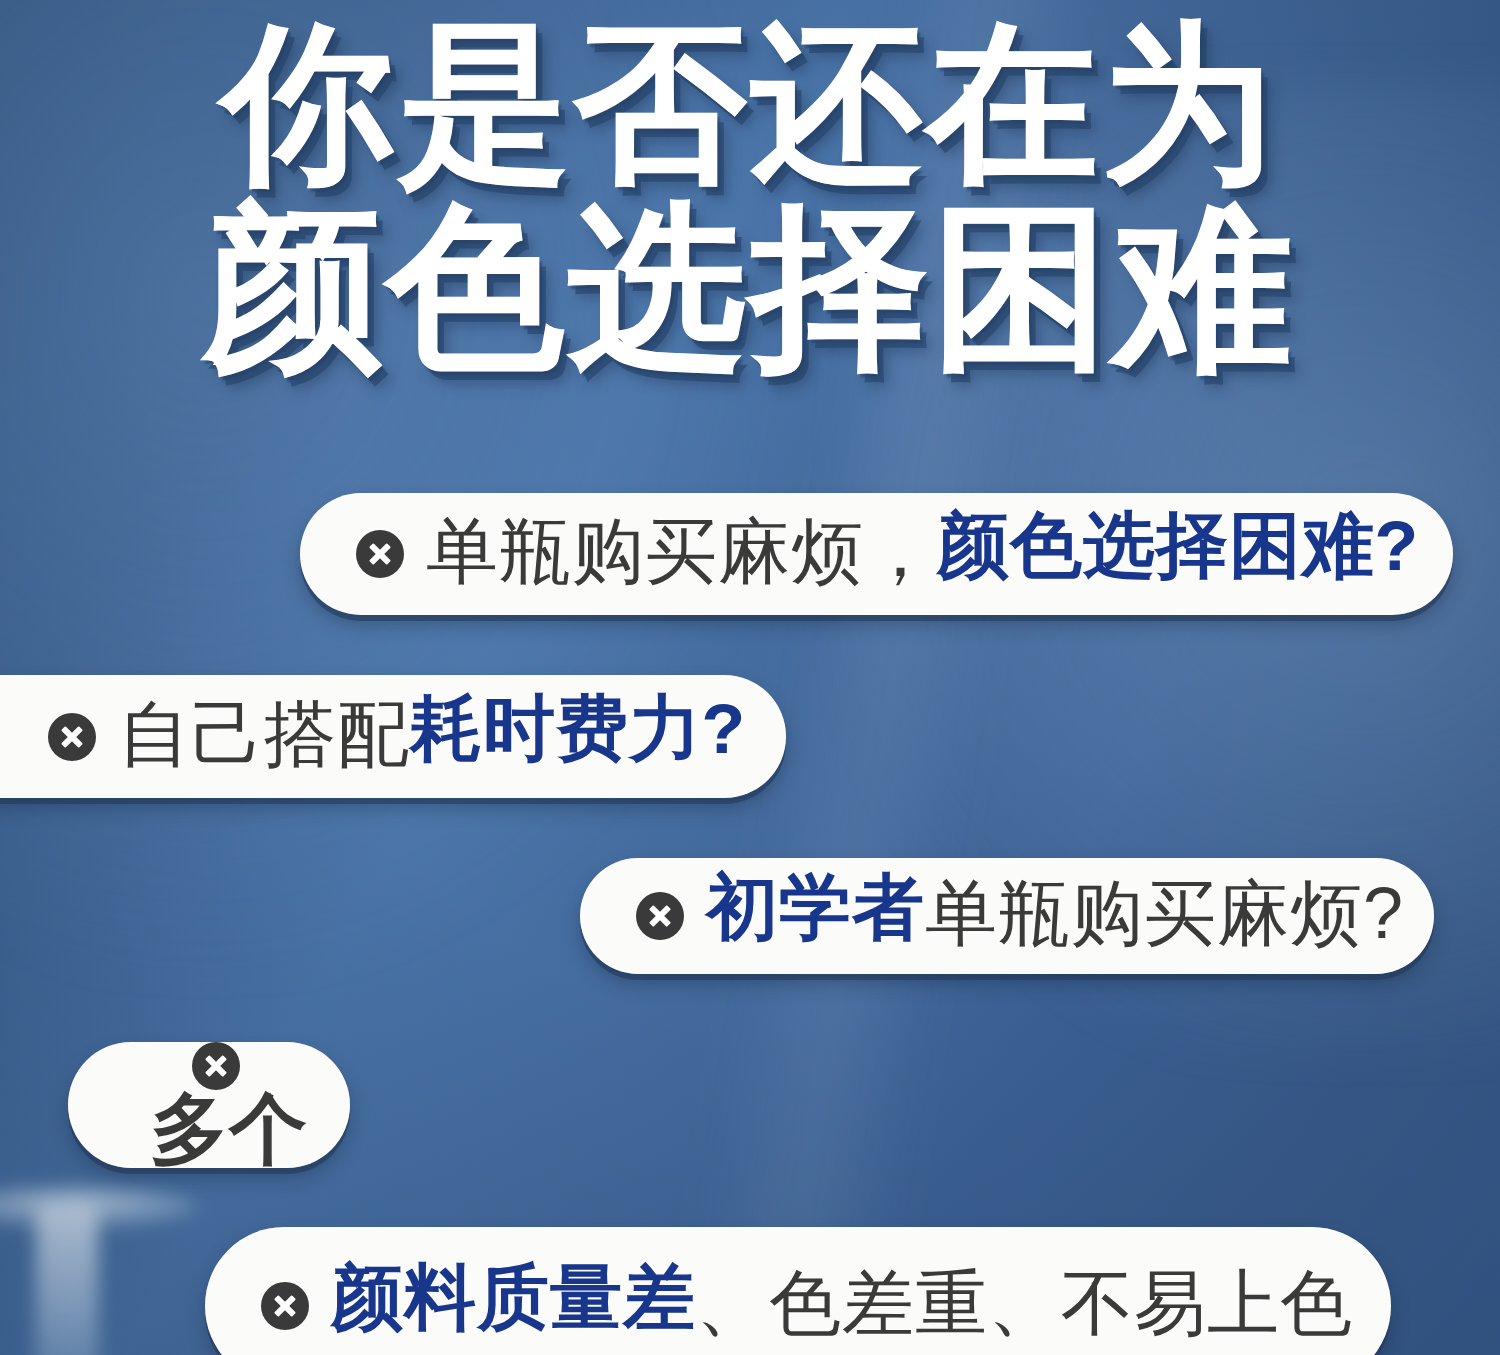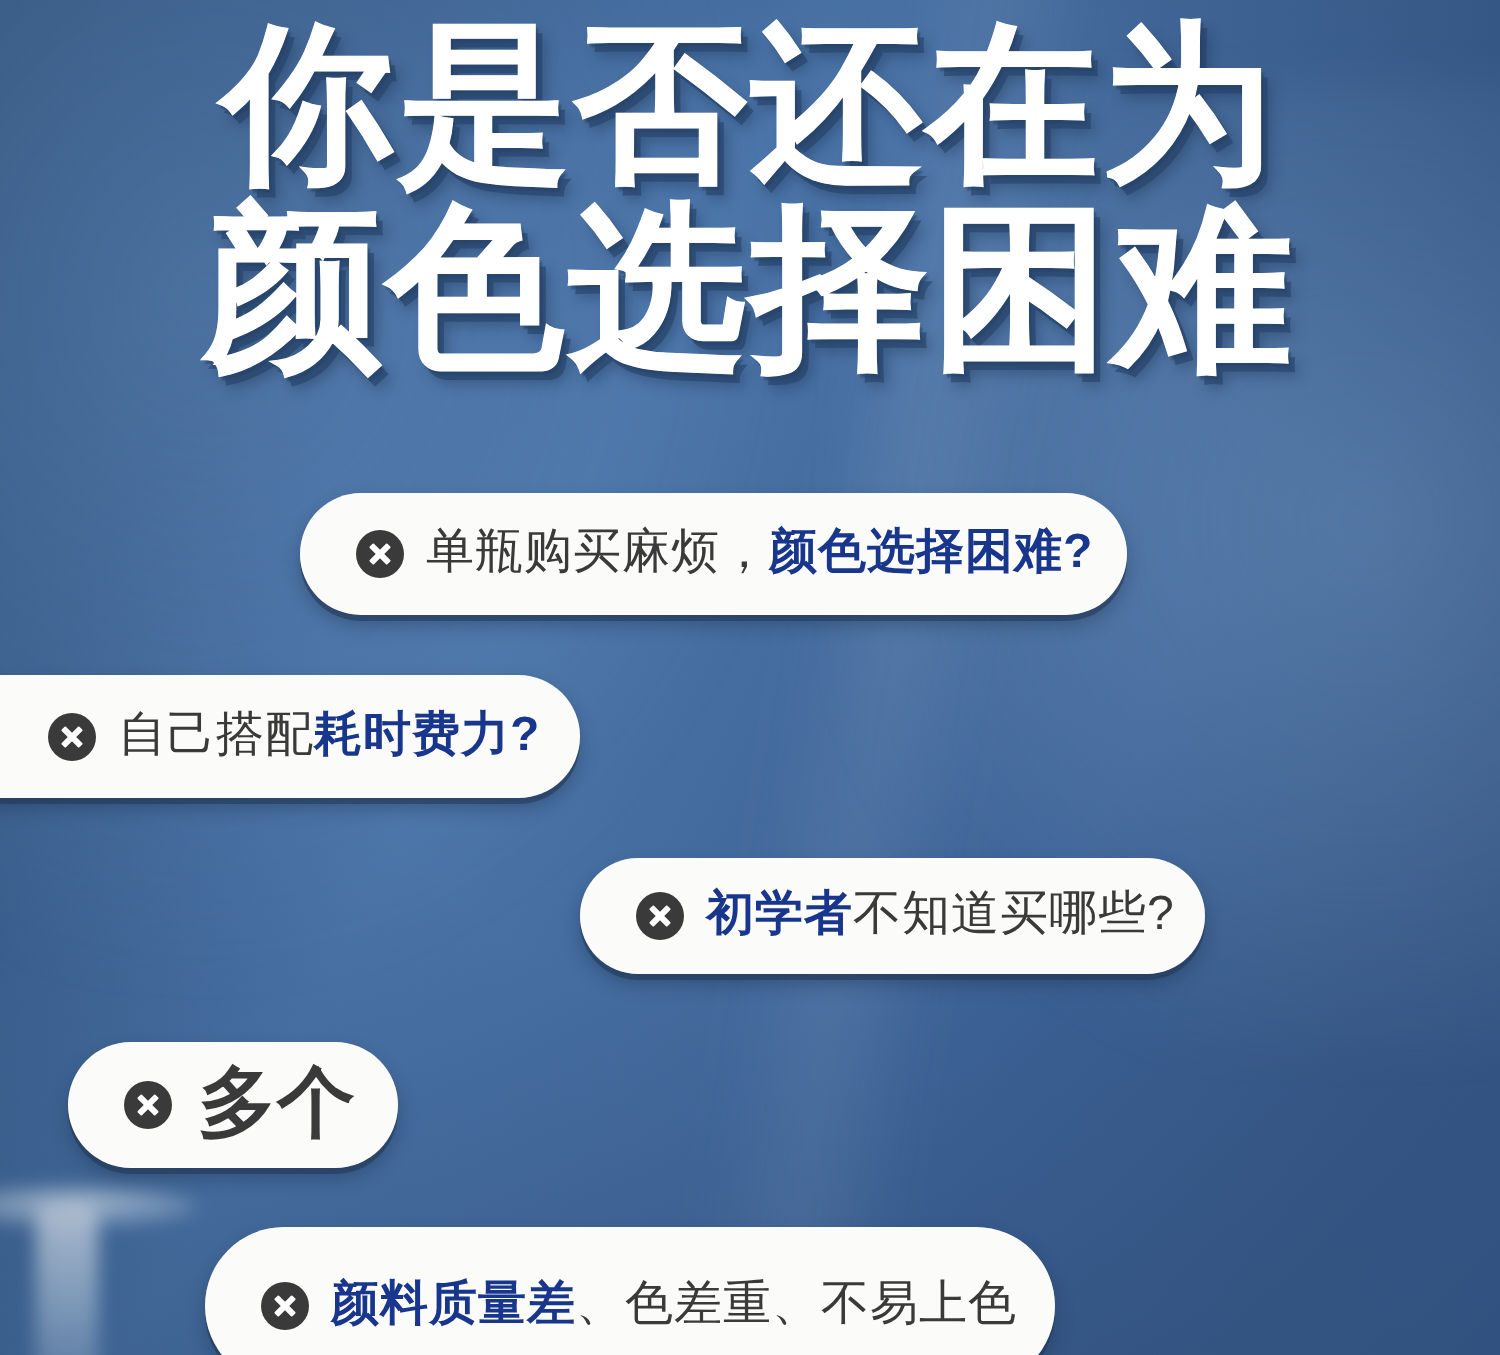--- a/index.html
+++ b/index.html
@@ -167,44 +167,45 @@
     top: 50%;
     width: 25px;
     height: 6px;
     background: #ffffff;
     border-radius: 1px;
   }
   .pill .x-icon::before { transform: translate(-50%,-50%) rotate(45deg); }
   .pill .x-icon::after  { transform: translate(-50%,-50%) rotate(-45deg); }
 
   .pill .txt {
-    font-size: 48px;
+    font-size: 72px;
     line-height: 1;
     letter-spacing: 1px;
     display: inline-block;
     padding-bottom: 6px;
   }
   .txt.plain {
     color: #3a3a3a;
     font-weight: 400;
   }
   .txt.plain-bold {
     color: #3a3a3a;
     font-weight: 700;
   }
   .txt.accent {
     color: #17368c;
     font-weight: 900;
+    font-family: Liberation Mono, monospace;
   }
 
   
   #pill-1 { left: 300px;  top: 493px;  height: 122px; padding: 0 34px 0 56px; }
   #pill-2 { left: -60px;  top: 675px;  height: 123px; padding: 0 40px 0 108px; }
   #pill-3 { left: 580px;  top: 858px;  height: 116px; padding: 0 30px 0 56px; }
-  #pill-4 { left: 68px;   top: 1042px; height: 126px; padding: 0 42px 0 56px; }
+  #pill-4 { left: 68px;   top: 1042px; height: 126px; padding: 0 42px 0 56px; flex-direction: column; }
   #pill-5 { left: 205px;  top: 1227px; height: 158px; padding: 0 38px 0 56px; }
 
   #pill-1 .txt, #pill-3 .txt, #pill-5 .txt { margin-left: 22px; }
   #pill-2 .txt { margin-left: 22px; text-align: right; }
   #pill-4 .txt { margin-left: 26px; font-size: 78px; }
   #pill-1 .txt + .txt,
   #pill-2 .txt + .txt,
   #pill-3 .txt + .txt,
   #pill-4 .txt + .txt,
   #pill-5 .txt + .txt { margin-left: 0; }
@@ -237,21 +238,21 @@
 
   <div class="pill" id="pill-2">
     <span class="x-icon"></span>
     <span class="txt plain">自己搭配</span>
     <span class="txt accent">耗时费力?</span>
   </div>
 
   <div class="pill" id="pill-3">
     <span class="x-icon"></span>
     <span class="txt accent">初学者</span>
-    <span class="txt plain">不知道买哪些?</span>
+    <span class="txt plain">单瓶购买麻烦?</span>
   </div>
 
   <div class="pill" id="pill-4">
     <span class="x-icon"></span>
     <span class="txt plain-bold">多个</span>
   </div>
 
   <div class="pill" id="pill-5">
     <span class="x-icon"></span>
     <span class="txt accent">颜料质量差</span>

